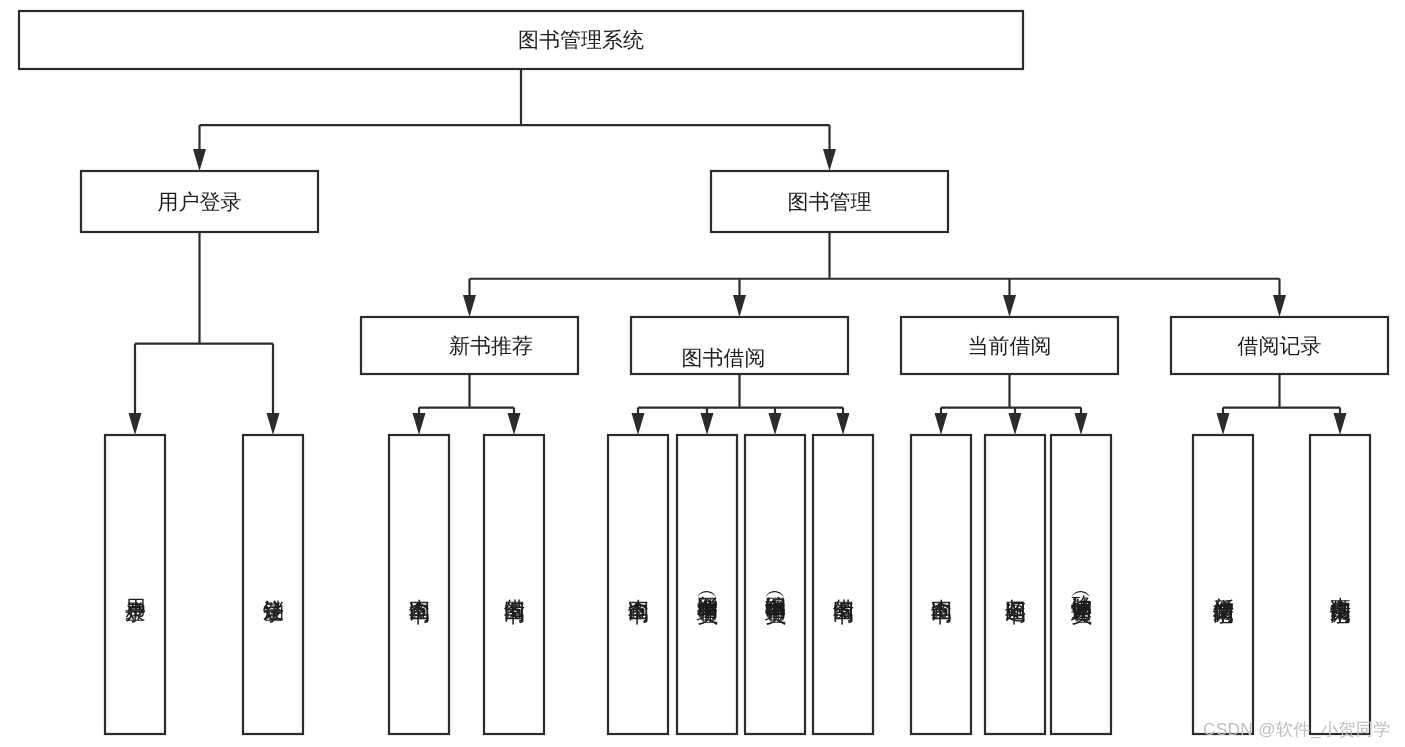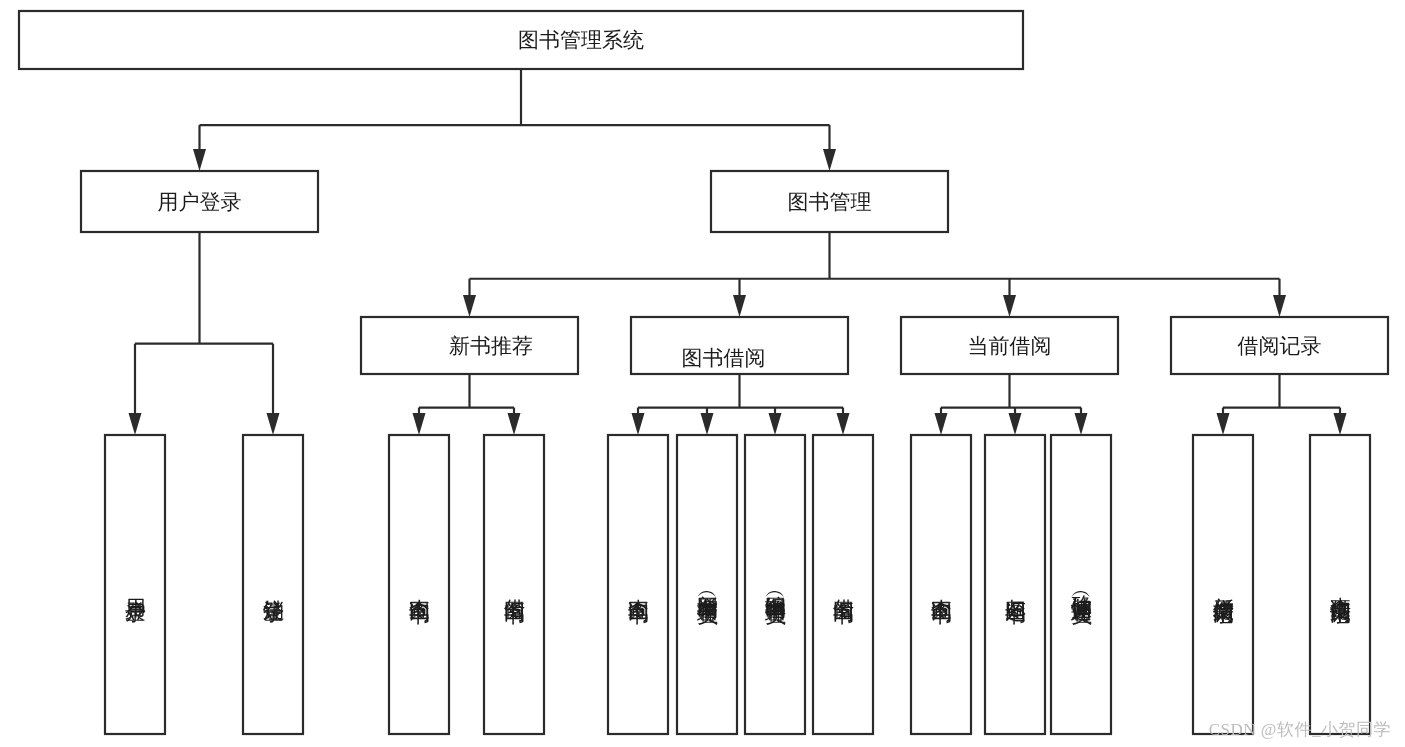--- a/index.html
+++ b/index.html
@@ -66,21 +66,21 @@
     font-family: "Liberation Sans", "DejaVu Sans", sans-serif;
     white-space: nowrap;
     pointer-events: none;
   }
   #watermark {
     position: absolute;
     right: 14px;
     bottom: 6px;
     font-size: 17px;
     color: #bdbdbd;
-    font-family: Liberation Serif, serif;
+    font-family: Liberation Sans, sans-serif;
     letter-spacing: 0.5px;
     user-select: none;
   }
   .hit-layer {
     position: absolute;
     background: transparent;
   }
 </style>
 </head>
 <body>

